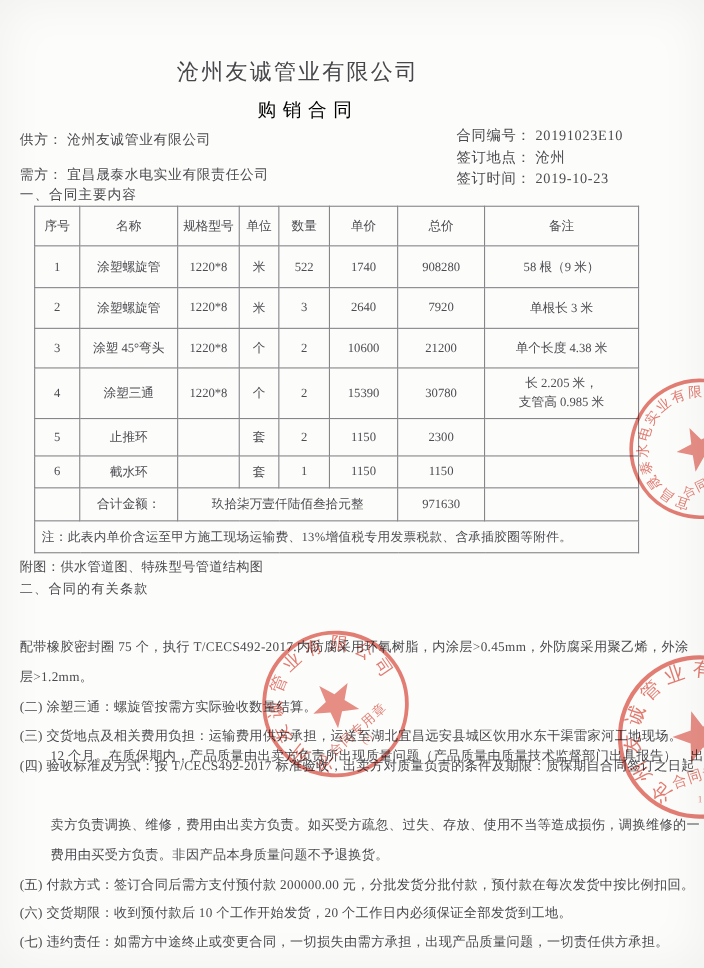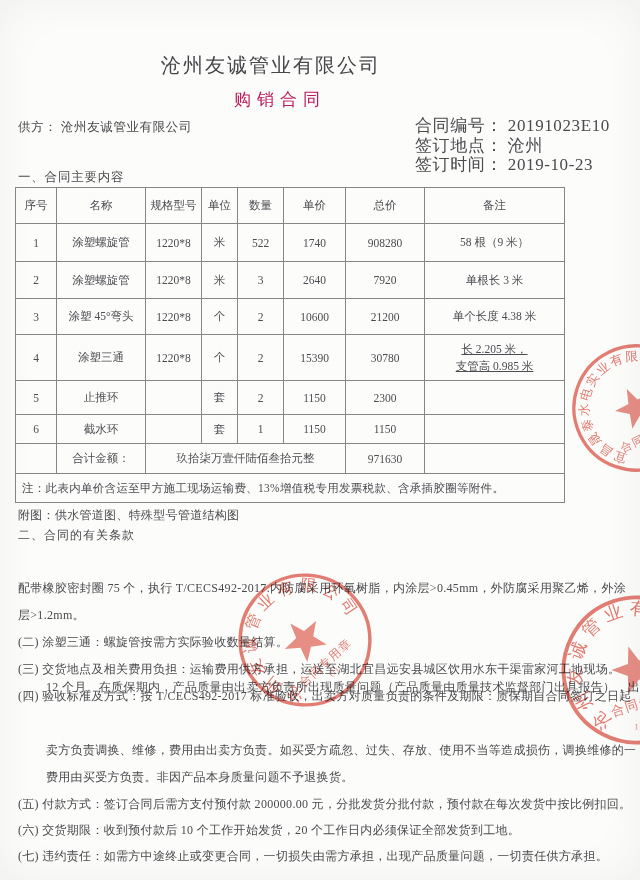--- a/index.html
+++ b/index.html
@@ -9,35 +9,35 @@
     background:#fcfcfa; overflow:hidden;
     font-family:"Liberation Serif","DejaVu Serif",serif;
     color:#4a4a4f;
     box-shadow: inset 0 0 45px rgba(0,0,0,0.05);
   }
   .abs { position:absolute; white-space:nowrap; }
 
   .doc-title { left:0; top:52px; width:542px; text-align:center;
                font-size:20px; letter-spacing:2px; color:#46464b; }
   .doc-subtitle { left:0; top:88px; width:560px; text-align:center;
-                  font-size:17px; letter-spacing:6px; color:#be185d; }
+                  font-size:17px; letter-spacing:6px; color:#000000; }
 
   .party-line { left:18px; font-size:12.5px; letter-spacing:0.6px; }
-  .meta-line  { left:415px; font-size:17px; letter-spacing:0.6px; }
+  .meta-line  { left:415px; font-size:13px; letter-spacing:0.6px; }
   .section-heading { left:18px; font-size:12.5px; letter-spacing:0.8px; }
 
-  table.items { position:absolute; left:15px; top:187px; width:549px;
+  table.items { position:absolute; left:31px; top:187px; width:549px;
                 border-collapse:collapse; table-layout:fixed;
                 font-size:11.5px; color:#4c4c52; }
   table.items td, table.items th {
     border:1px solid #85858a; text-align:center; vertical-align:middle;
     font-weight:normal; padding:1px 2px; overflow:hidden;
   }
   table.items .note-cell { text-align:left; padding:3px 6px; font-size:11.5px; letter-spacing:0.3px; }
-  .remark-2line div { line-height:1.45;text-decoration:underline; }
+  .remark-2line div { line-height:1.45; }
 
   .clause { left:18px; font-size:12px; letter-spacing:0.3px; line-height:14px; }
   .clause.indent { left:46px; }
 
   .seal { position:absolute; mix-blend-mode:multiply; opacity:0.82; pointer-events:none; }
   .seal svg { display:block; }
   .seal-ring-txt  { font-size:23px; letter-spacing:8px; fill:#d9473a; fill-opacity:0.88;
                     font-family:"Liberation Serif","DejaVu Serif",serif; }
   .seal-ring-txt.small { font-size:19px; letter-spacing:3px; }
   .seal-bottom-txt { font-size:17px; letter-spacing:2px; fill:#d9473a; fill-opacity:0.85;
@@ -49,20 +49,21 @@
 </style>
 </head>
 <body>
 
 <div class="page">
 
   <div class="abs doc-title">沧州友诚管业有限公司</div>
   <div class="abs doc-subtitle">购销合同</div>
 
   <div class="abs party-line" style="top:119px">供方： 沧州友诚管业有限公司</div>
+  <div class="abs party-line" style="top:151px">需方： 宜昌晟泰水电实业有限责任公司</div>
 
   <div class="abs meta-line" style="top:114px">合同编号： 20191023E10</div>
   <div class="abs meta-line" style="top:134px">签订地点： 沧州</div>
   <div class="abs meta-line" style="top:153px">签订时间： 2019-10-23</div>
 
   <div class="abs section-heading" style="top:169px">一、合同主要内容</div>
 
   <table class="items">
     <colgroup>
       <col style="width:41px">

